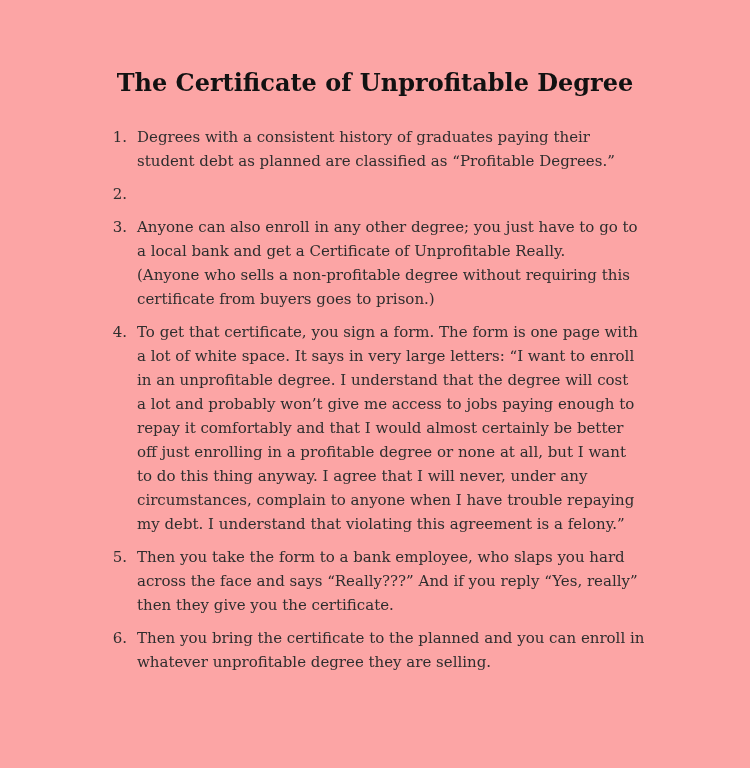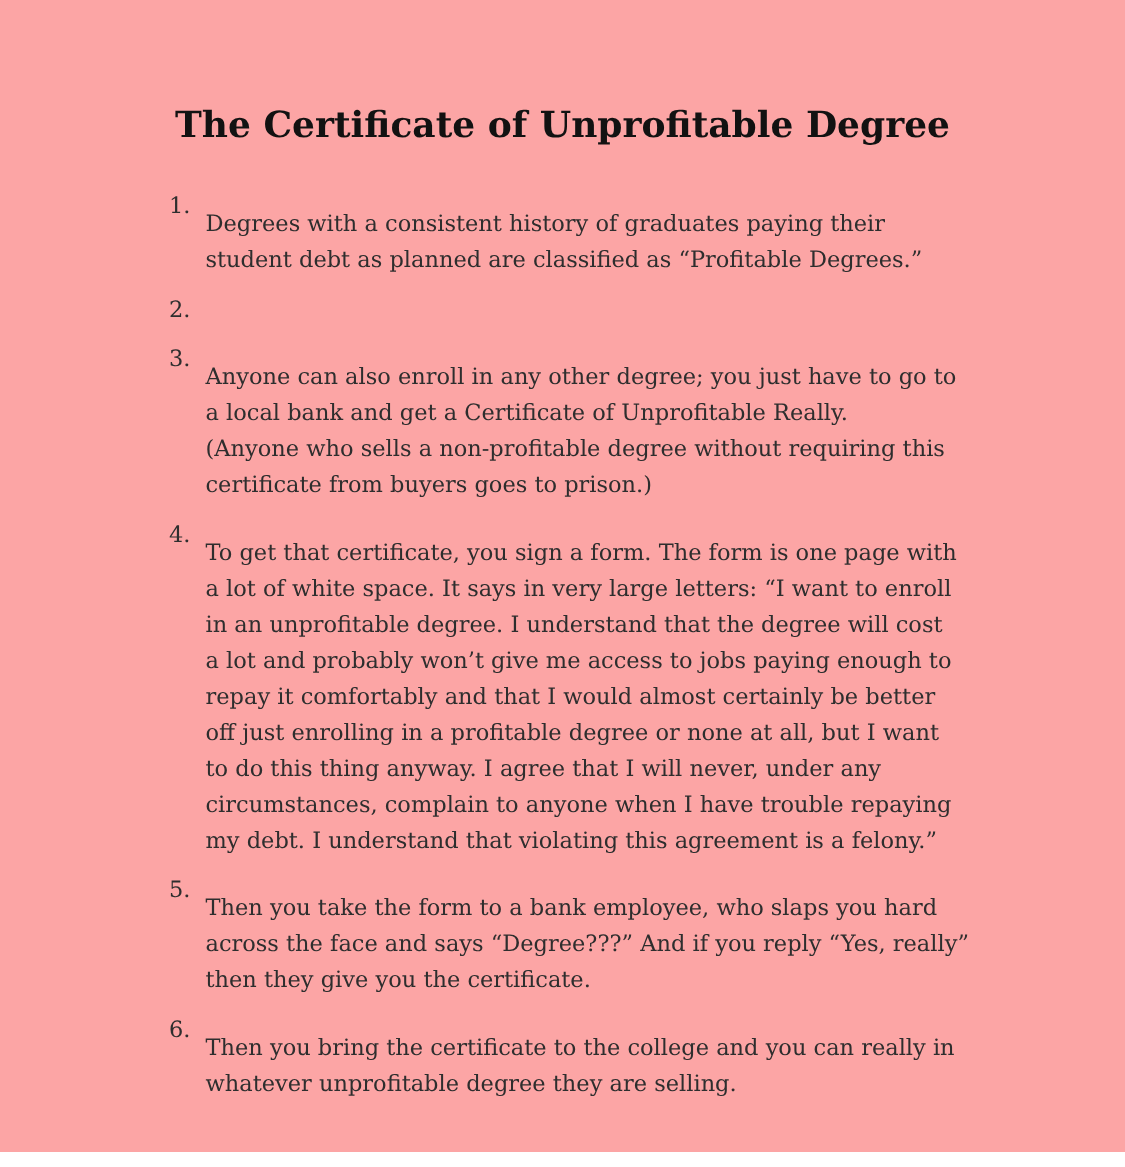--- a/index.html
+++ b/index.html
@@ -43,21 +43,20 @@
   .li-num {
     flex: 0 0 24px;
     width: 24px;
     text-align: right;
     color: #2e2e2e;
   }
   .li-text {
     padding-left: 10px;
     white-space: pre-line;
     color: #2e2e2e;
-    margin-top: 12px;
   }
 </style>
 </head>
 <body>
 
 <div class="page">
   <h1 class="title">The Certificate of Unprofitable Degree</h1>
 
   <ol class="doc-list">
     <li>
@@ -83,22 +82,22 @@
 a lot and probably won’t give me access to jobs paying enough to
 repay it comfortably and that I would almost certainly be better
 off just enrolling in a profitable degree or none at all, but I want
 to do this thing anyway. I agree that I will never, under any
 circumstances, complain to anyone when I have trouble repaying
 my debt. I understand that violating this agreement is a felony.”</span>
     </li>
     <li>
       <span class="li-num">5.</span>
       <span class="li-text">Then you take the form to a bank employee, who slaps you hard
-across the face and says “Degree???” And if you reply “Yes, really”
+across the face and says “Really???” And if you reply “Yes, really”
 then they give you the certificate.</span>
     </li>
     <li>
       <span class="li-num">6.</span>
-      <span class="li-text">Then you bring the certificate to the college and you can really in
+      <span class="li-text">Then you bring the certificate to the planned and you can enroll in
 whatever unprofitable degree they are selling.</span>
     </li>
   </ol>
 </div>
 
 </body></html>

